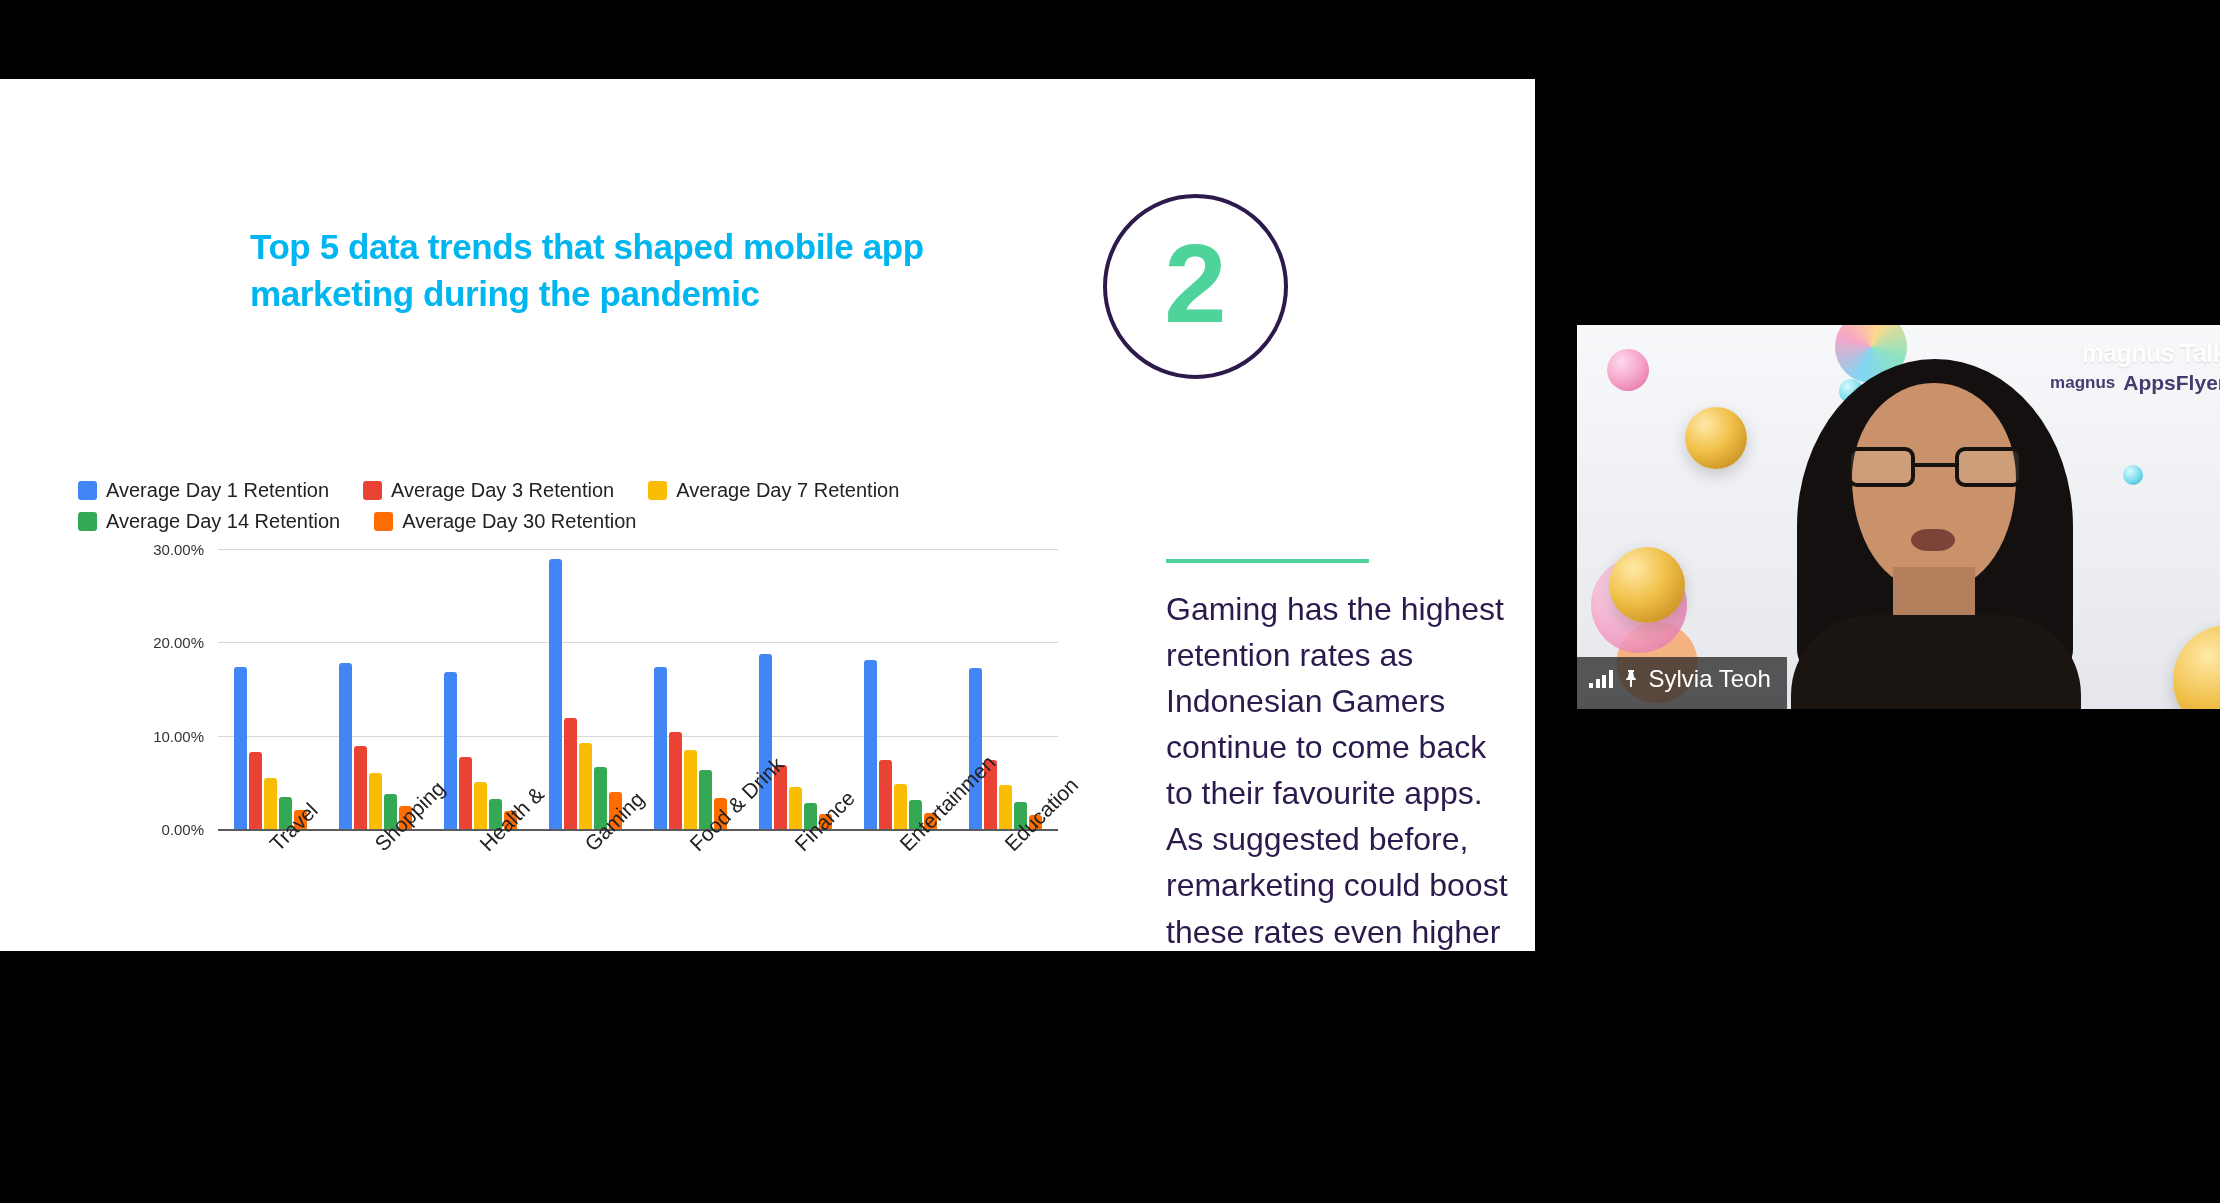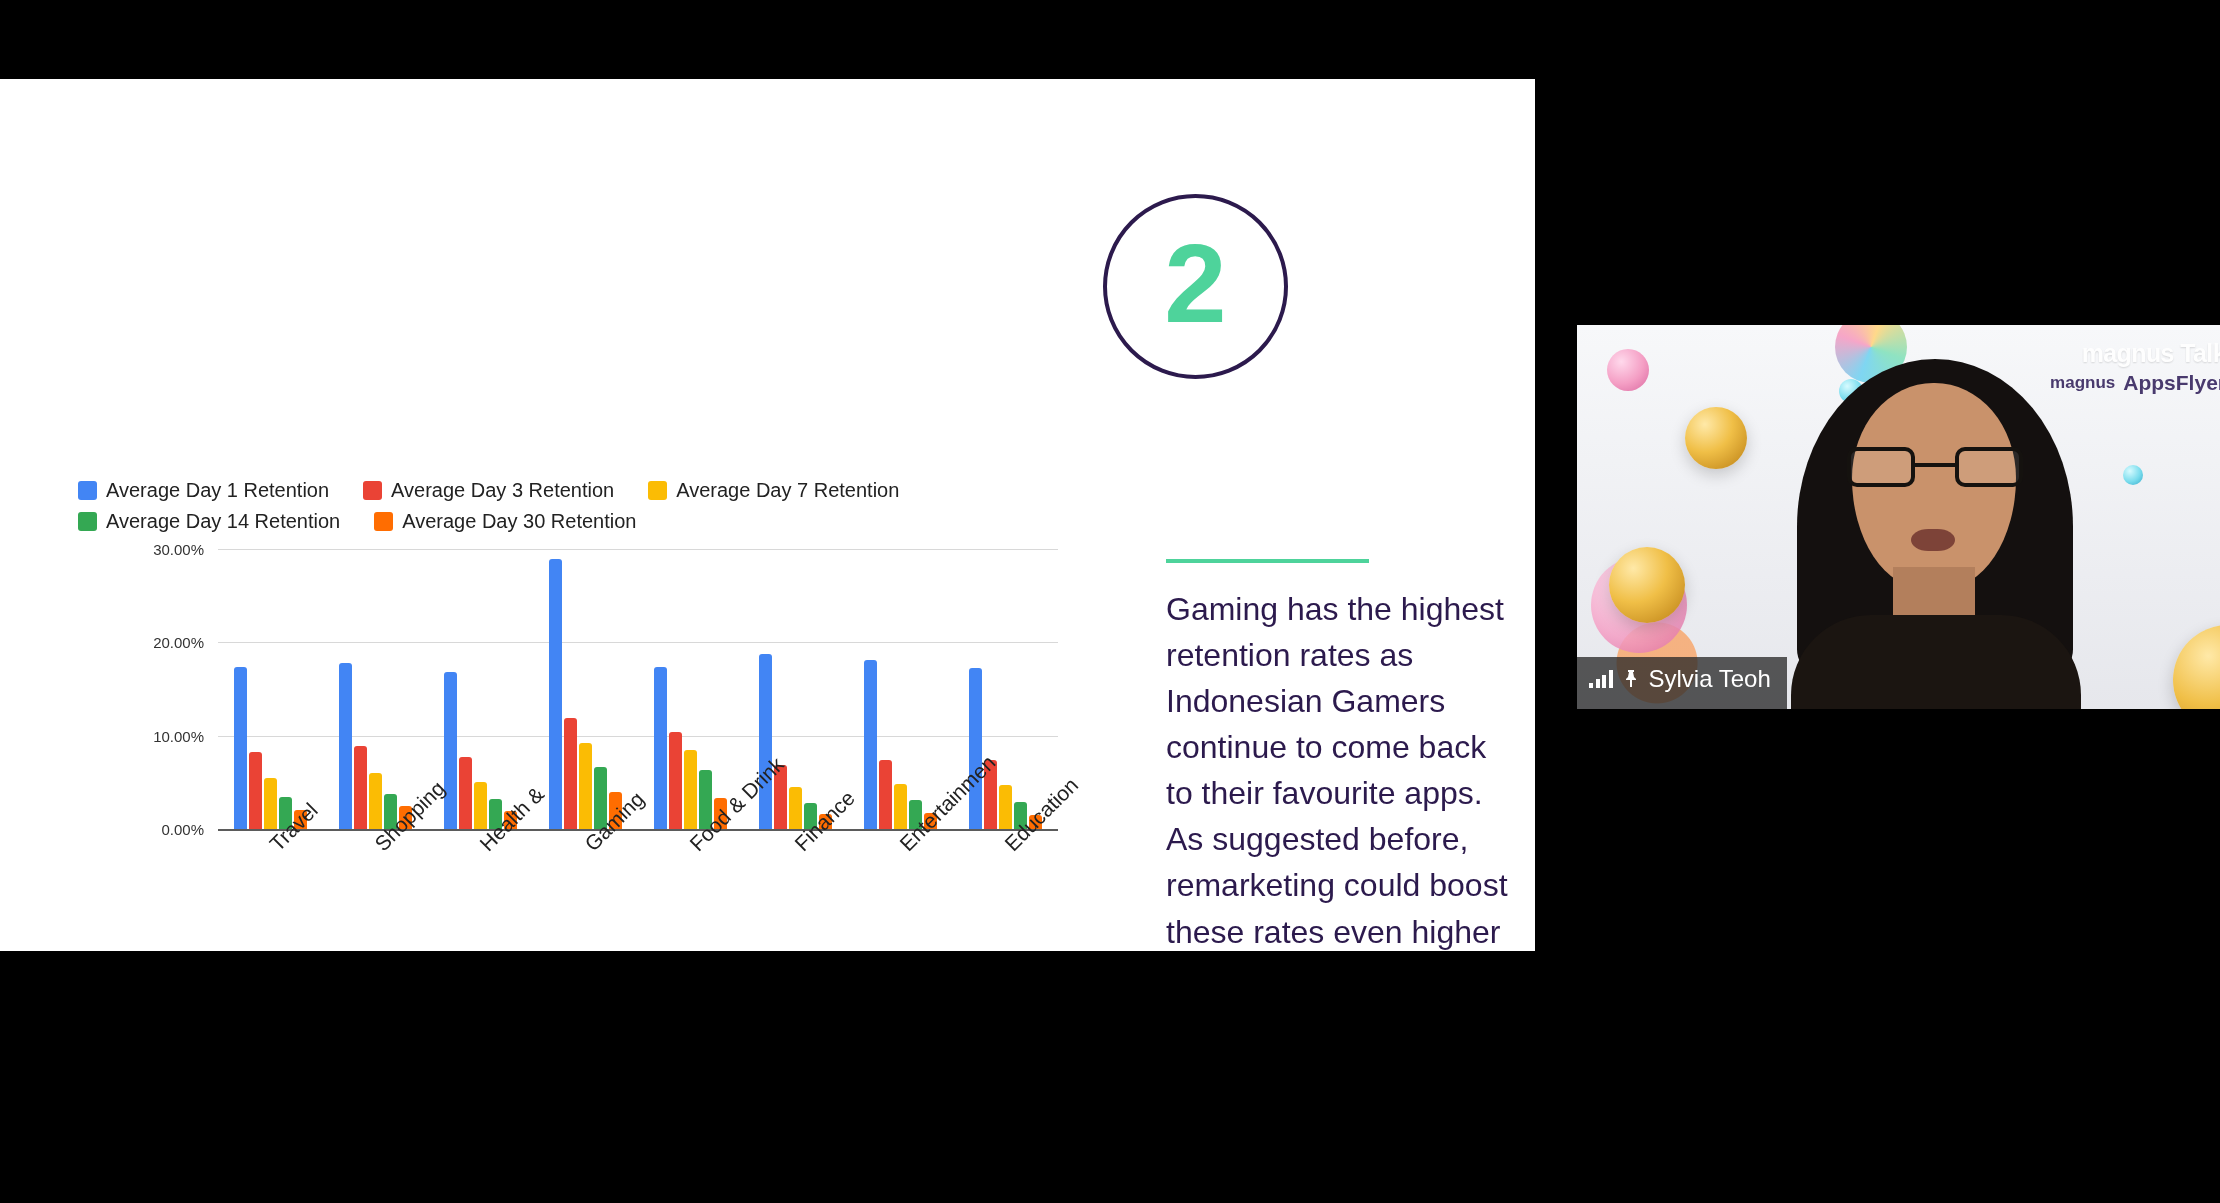--- a/index.html
+++ b/index.html
@@ -387,20 +387,21 @@
     white-space: nowrap;
   }
 </style>
 </head>
 <body>
 
 <div id="stage">
 
   <div id="slide">
 
+    <div class="slide-title">Top 5 data trends that shaped mobile app marketing during the pandemic</div>
 
     <div class="step-badge">
       <span>2</span>
     </div>
 
     <div id="chart-block">
 
 
       <div class="chart-legend">
         <div class="legend-row">

